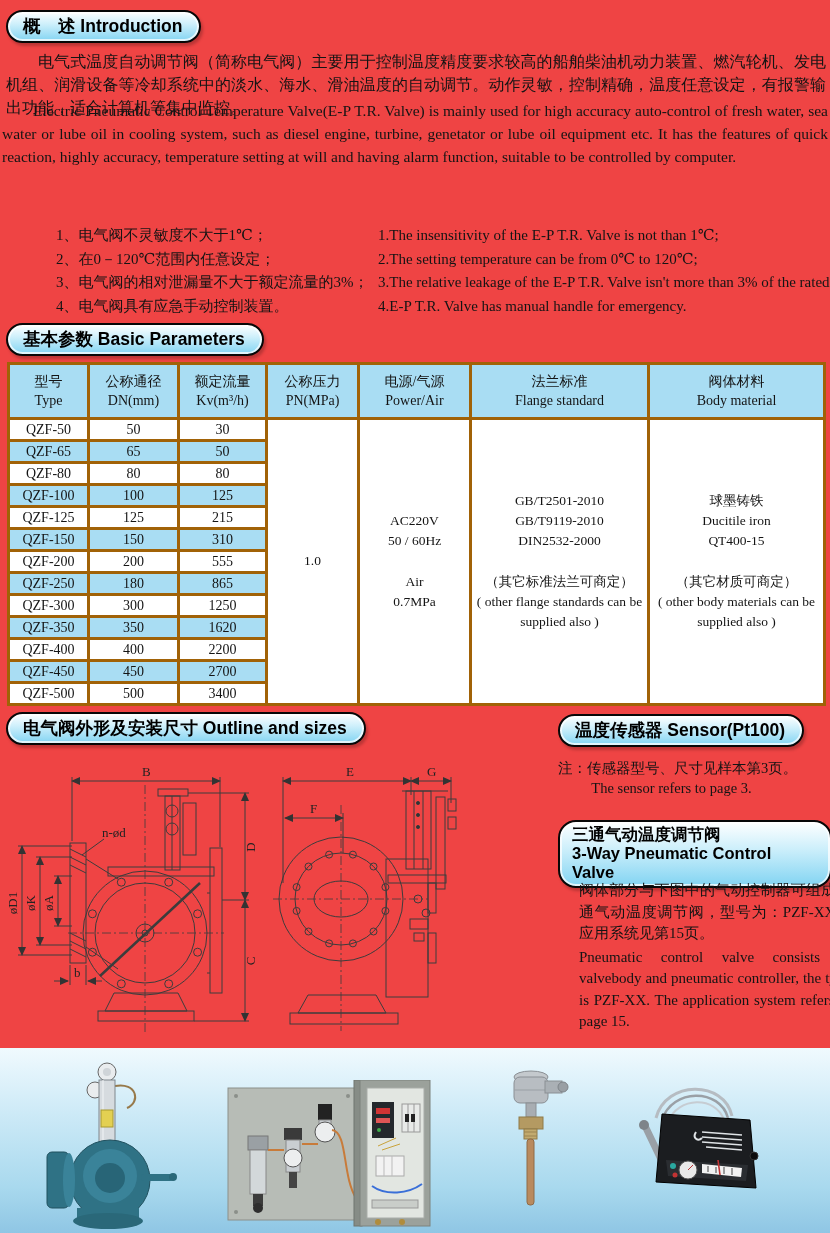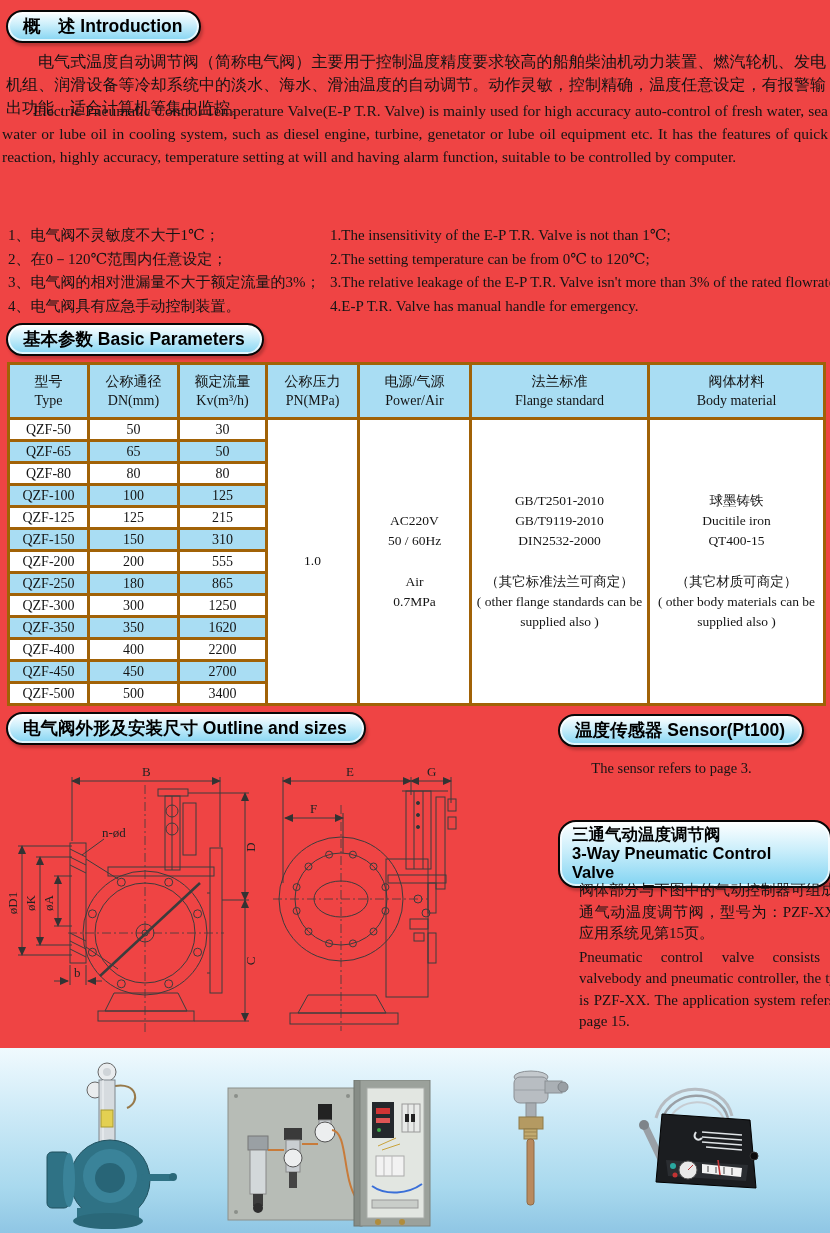--- a/index.html
+++ b/index.html
@@ -4,21 +4,21 @@
 <style>
   html,body{margin:0;padding:0;background:#fff;}
   .page{position:relative;width:830px;height:1233px;background:#ef4444;overflow:hidden;
         font-family:"Liberation Serif","DejaVu Serif",serif;color:#141414;}
   .pill{position:absolute;display:inline-block;border:2px solid #070707;border-radius:18px;
         background:linear-gradient(180deg,#feffff 0%,#cdeffb 42%,#82d4f2 100%);
         box-shadow:inset 0 0 0 2px rgba(255,255,255,.75),2px 3px 3px rgba(0,0,0,.22);
         padding:4px 17px 5px 15px;font-family:"Liberation Sans","DejaVu Sans",sans-serif;
         font-weight:700;font-size:17.5px;color:#000;white-space:nowrap;line-height:1.15;}
   .pill.two-line{white-space:normal;font-size:16.5px;padding:3px 12px 4px;}
-  .para{position:absolute;text-align:justify;}
+  .para{position:absolute;text-align:justify;margin-left:48px;}
   .cn-para{font-size:16px;line-height:23px;text-indent:2em;}
   .en-para{font-size:15.5px;line-height:23px;text-indent:2em;}
   .tech-list div{font-size:15px;line-height:23.5px;white-space:nowrap;}
   table.params{position:absolute;left:7px;top:362px;border-collapse:collapse;table-layout:fixed;
         font-size:14px;}
   table.params th,table.params td{border:3px solid #a16207;text-align:center;padding:0 2px;
         overflow:hidden;}
   table.params th{background:#a9ddf3;height:52px;font-weight:400;}
   table.params th div{line-height:19px;font-size:14px;}
   table.params td{height:19px;line-height:17px;background:#fff;}
@@ -341,20 +341,21 @@
         <rect x="22" y="250" width="108" height="11"></rect>
       </g>
       <text x="78" y="13">E</text>
       <text x="159" y="13">G</text>
       <text x="42" y="50">F</text>
     </svg>
   </div>
 
   <div class="pill" style="left:558px;top:714px;">温度传感器 Sensor(Pt100)</div>
   <div class="note" style="left:558px;top:758px;width:272px;">
+    <div class="cn">注：传感器型号、尺寸见样本第3页。</div>
     <div class="en">The sensor refers to page 3.</div>
   </div>
 
   <div class="pill two-line" style="left:558px;top:820px;width:246px;">
     <div>三通气动温度调节阀</div>
     <div>3-Way Pneumatic Control Valve</div>
   </div>
   <div class="threeway-text" style="position:absolute;left:558px;top:880px;width:272px;margin-left:21px;">
     <p>阀体部分与下图中的气动控制器可组成三通气动温度调节阀，型号为：PZF-XX，应用系统见第15页。</p>
     <p>Pneumatic control valve consists of valvebody and pneumatic controller, the type is PZF-XX. The application system refers to page 15.</p>

